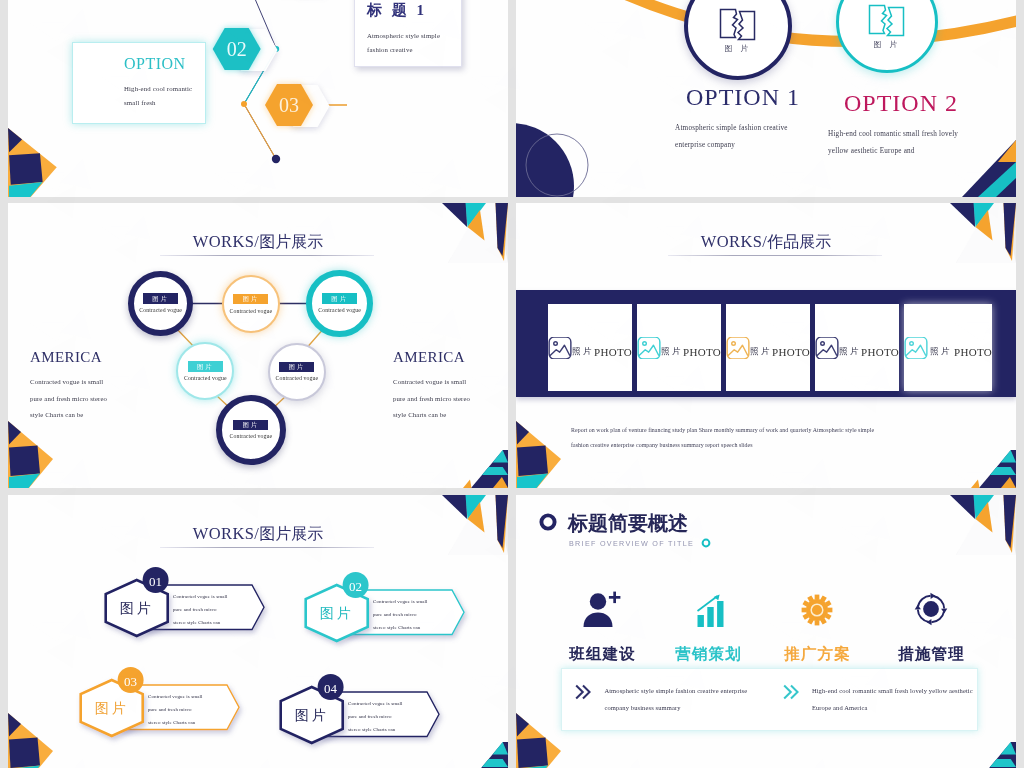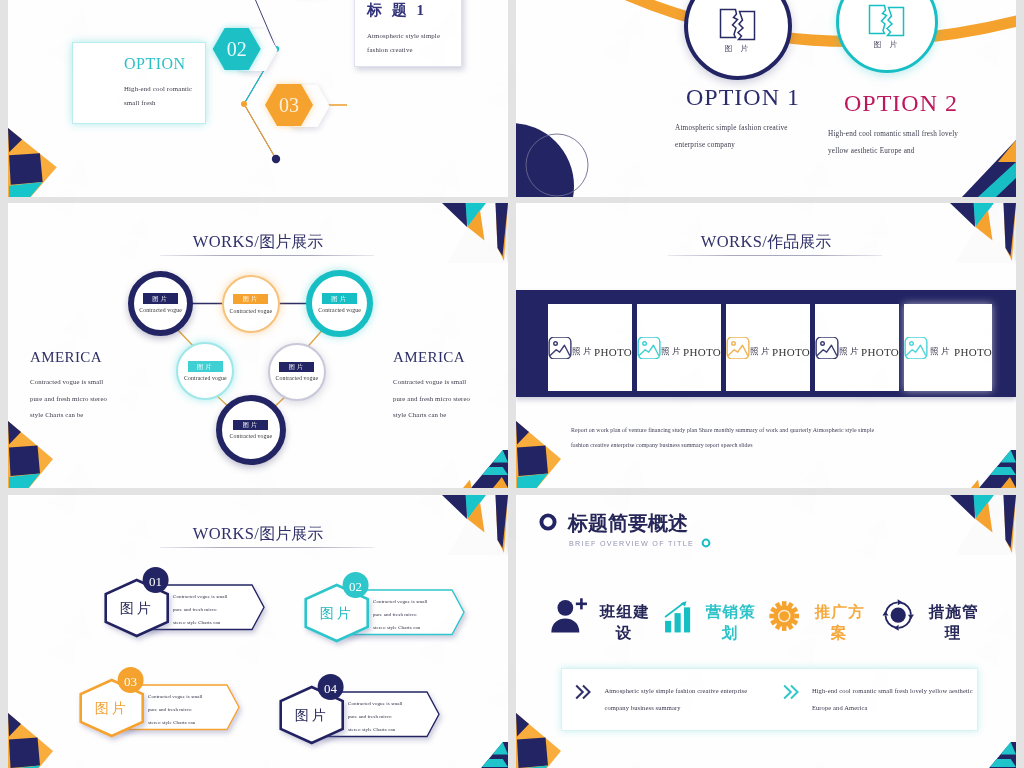--- a/index.html
+++ b/index.html
@@ -93,21 +93,21 @@
   .s5txt{font-family:"Liberation Serif",serif;font-size:5.0px;color:#2e2e44;line-height:2.6;letter-spacing:.1px;width:57px}
   .s5txt1{left:165px;top:95px}
   .s5txt2{left:365px;top:100px}
   .s5txt3{left:140px;top:195px}
   .s5txt4{left:340px;top:202px}
 </style>
 <style>
   .s6titlewrap{left:21px;top:13px;width:260px;height:50px}
   .s6title{left:31px;top:2px;font-family:Liberation Serif, serif;font-size:20px;font-weight:700;color:#262758;letter-spacing:0px;white-space:nowrap}
   .s6subtitle{left:32px;top:31px;font-family:"Liberation Sans",sans-serif;font-size:7.2px;color:#9394b0;letter-spacing:1.3px;white-space:nowrap}
-  .s6feat{width:110px;text-align:center;display:flex;flex-direction:row;align-items:center}
+  .s6feat{width:110px;text-align:center;display:flex;flex-direction:column;align-items:center}
   .s6feat1{left:31px;top:95px}
   .s6feat2{left:137px;top:95px}
   .s6feat3{left:246px;top:95px}
   .s6feat4{left:360px;top:95px}
   .s6l-teal{color:#2bc3c8 !important}
   .s6l-orange{color:#f5a93e !important}
   .s6flabel{margin-top:12px;font-family:"Liberation Sans",sans-serif;font-size:15.5px;font-weight:700;color:#262758;letter-spacing:1.2px;text-indent:1.2px}
   .s6notes{left:45px;top:173px;width:415px;height:61px;background:#fff;border:1px solid #d9f3f4;box-shadow:0 0 7px rgba(23,191,196,.25);display:flex;align-items:center}
   .s6note{display:flex;align-items:flex-start;width:50%;padding-left:12px;box-sizing:border-box}
   .s6notetxt{font-family:"Liberation Serif",serif;font-size:6.5px;color:#37374d;line-height:2.5;margin-left:9px;margin-top:0px;letter-spacing:.12px;width:170px}

